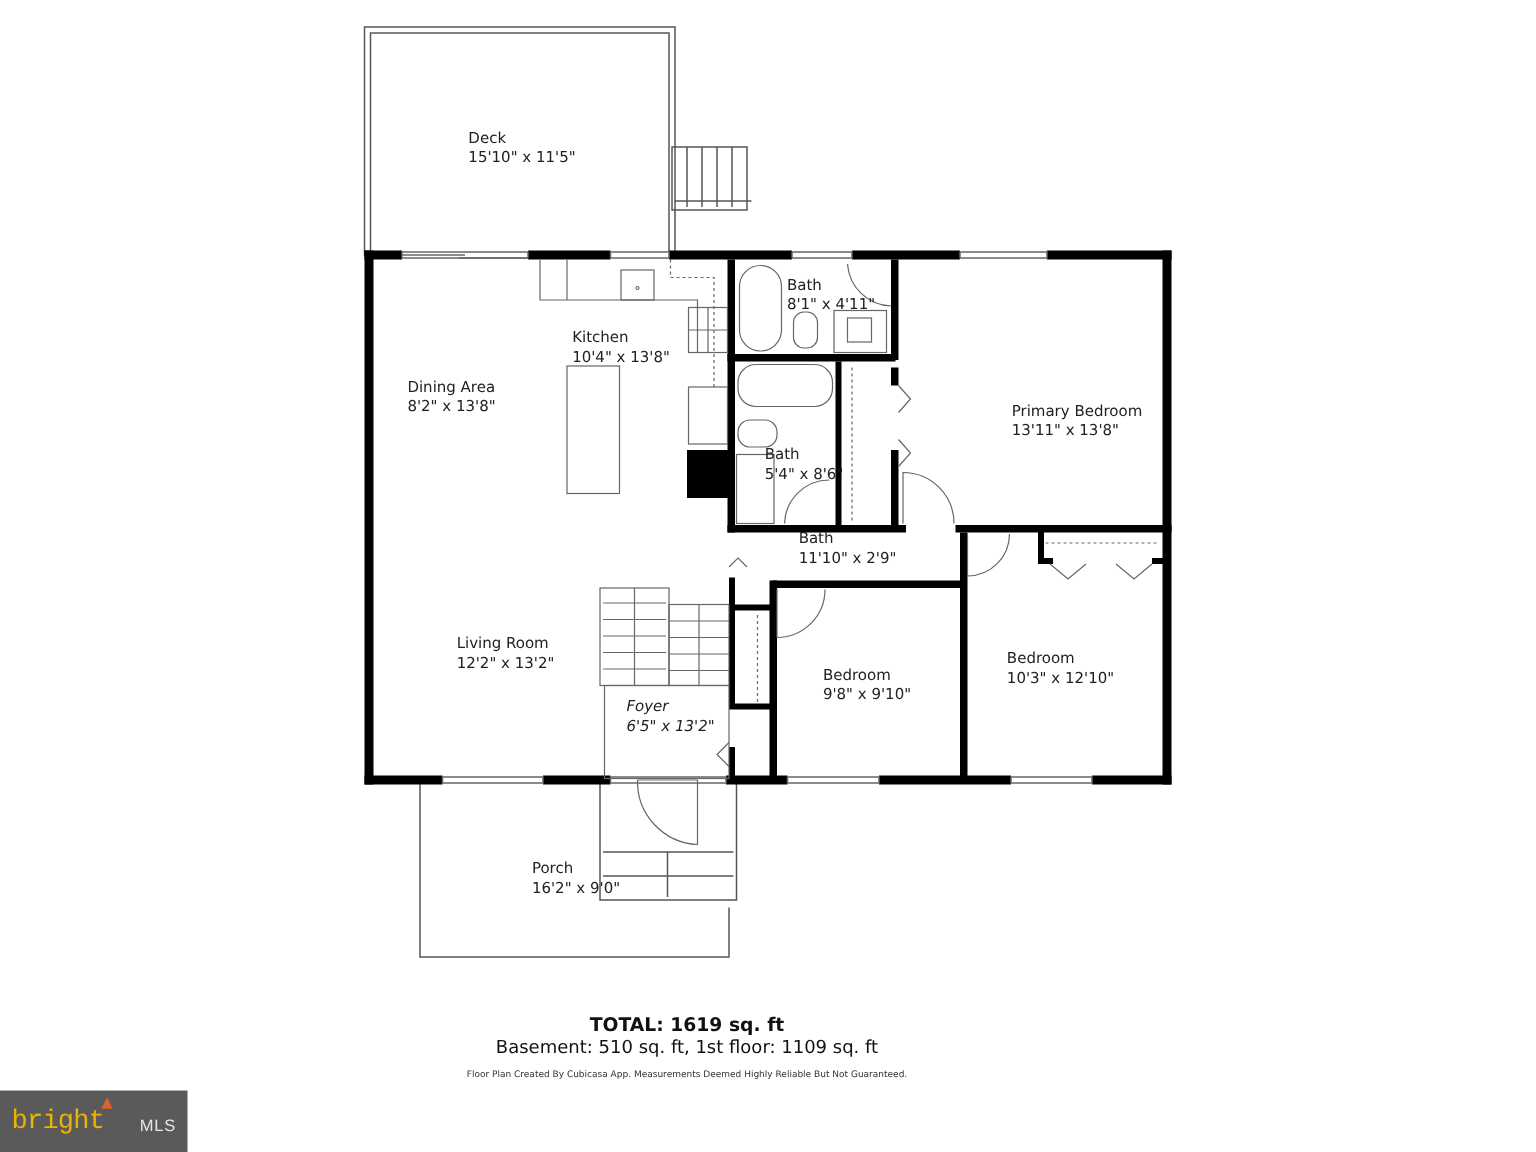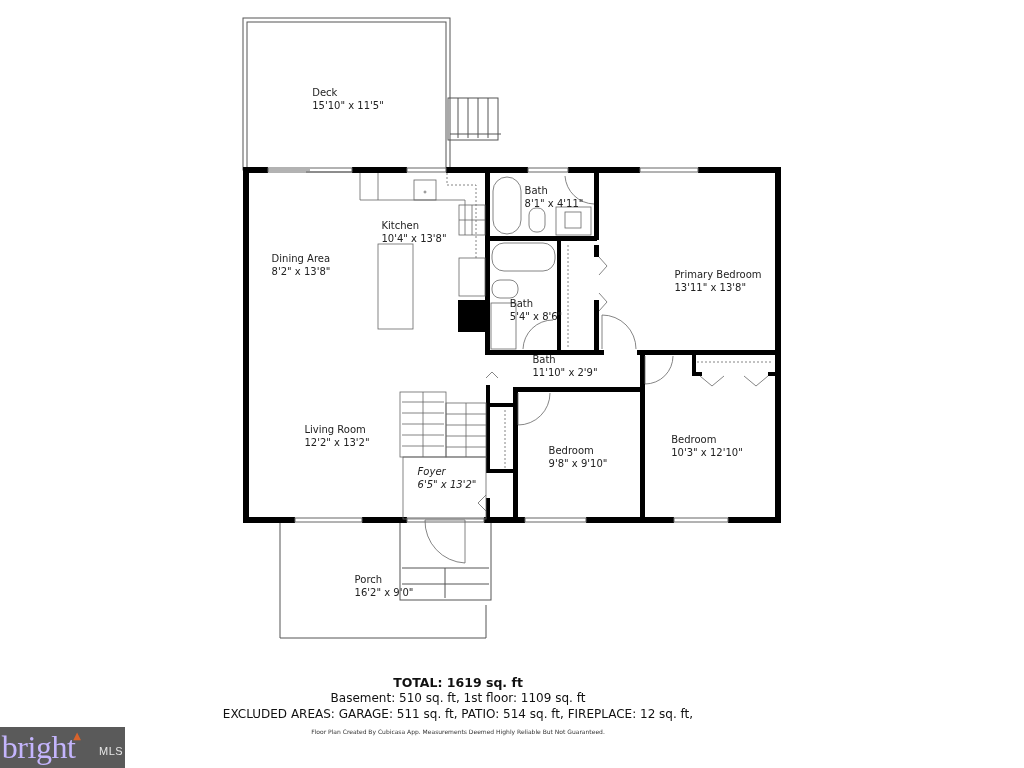--- a/index.html
+++ b/index.html
@@ -9,21 +9,21 @@
   .room-label { position:absolute; text-align:left; font-size:10px; line-height:13px; color:#222;
                 transform:translateX(-50%); white-space:nowrap; }
   .room-label .nm { display:block; }
   .room-label .dm { display:block; }
   #summary { position:absolute; left:0; width:916px; top:675px; text-align:center; }
   #summary .total { font-weight:bold; font-size:12.5px; line-height:16px; }
   #summary .line { font-size:12px; line-height:15.5px; }
   #summary .disclaimer { font-size:6px; line-height:8px; margin-top:6px; color:#333; }
   #logo { position:absolute; left:0; top:727px; width:125px; height:41px; background:#5a5a5a;
           display:flex; align-items:center; justify-content:center; }
-  #logo .brand { font-family:Liberation Serif, serif; font-size:32px; color:#c4b5fd; letter-spacing:-0.5px; }
+  #logo .brand { font-family:Liberation Mono, monospace; font-size:18px; color:#eab308; letter-spacing:-0.5px; }
   #logo .mls { font-family:"Liberation Sans", sans-serif; font-size:11px; color:#e6e6e6; margin-left:16px; margin-top:6px; letter-spacing:0.5px;text-align:right; }
   #logo .spark { color:#d9632b; font-size:10px; position:relative; top:-12px; left:-2px; }
 </style>
 </head>
 <body>
 
 <svg id="plan" viewBox="0 0 1024 768" xmlns="http://www.w3.org/2000/svg">
 
   <g fill="none" stroke="#555" stroke-width="1">
     <rect x="243" y="18" width="207" height="152"></rect>
@@ -229,21 +229,20 @@
   </div>
   <div class="room-label" style="left:356px;top:573px;margin-left:28px;">
     <span class="nm">Porch</span>
     <span class="dm">16'2" x 9'0"</span>
   </div>
 </div>
 
 <div id="summary">
   <div class="total">TOTAL: 1619 sq. ft</div>
   <div class="line">Basement: 510 sq. ft, 1st floor: 1109 sq. ft</div>
-  <div class="line">EXCLUDED AREAS: GARAGE: 511 sq. ft, PATIO: 514 sq. ft, FIREPLACE: 12 sq. ft,</div>
   <div class="disclaimer">Floor Plan Created By Cubicasa App. Measurements Deemed Highly Reliable But Not Guaranteed.</div>
 </div>
 
 <div id="logo">
   <span class="brand">bright</span>
   <span class="spark">▲</span>
   <span class="mls">MLS</span>
 </div>
 
 </body></html>

